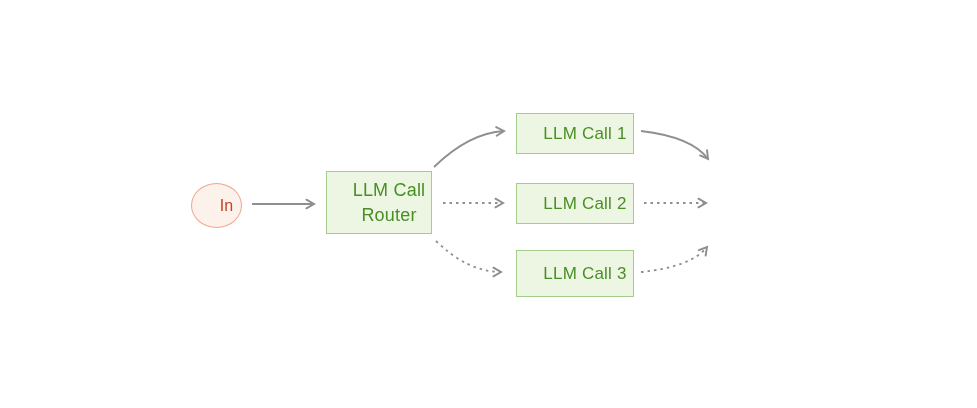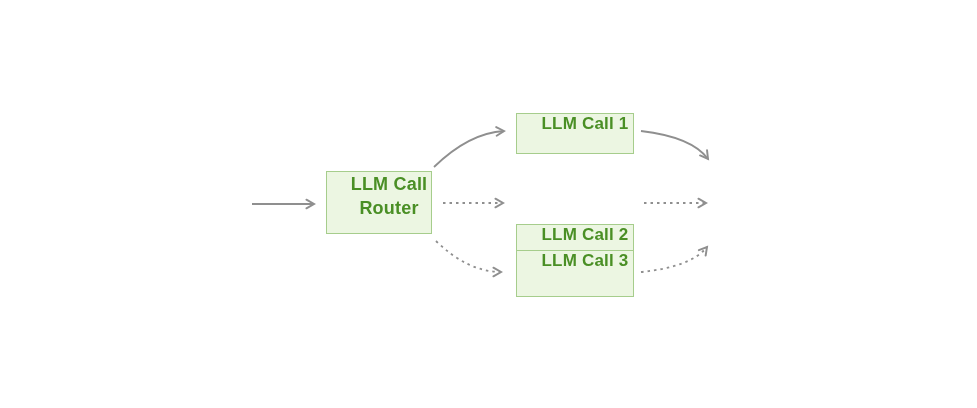--- a/index.html
+++ b/index.html
@@ -39,23 +39,24 @@
   .chevron {
     fill: none;
     stroke: var(--arrow);
     stroke-width: 1.8;
     stroke-linecap: round;
     stroke-linejoin: miter;
   }
   .node {
     position: absolute;
     display: flex;
+    align-items: center;
     justify-content: center;
     text-align: center;
-    font-weight: 700;
+    font-weight: 400;
     letter-spacing: 0.2px;
     padding-left: 20px;
   }
   .task-box {
     background: var(--box-fill);
     border: 1.5px solid var(--box-border);
     color: var(--box-text);
     font-size: 17px;
   }
   .router-box {
@@ -65,21 +66,21 @@
   }
   .terminal {
     background: var(--terminal-fill);
     border: 1.5px solid var(--terminal-border);
     color: var(--terminal-text);
     font-size: 16px;
   }
   .in-node  { left: 191px; top: 183px; width: 51px; height: 45px; border-radius: 50%; }
   .router-node { left: 326px; top: 171px; width: 106px; height: 63px; }
   .call-1 { left: 516px; top: 113px; width: 118px; height: 41px; }
-  .call-2 { left: 516px; top: 183px; width: 118px; height: 41px; margin-top: 41px; }
+  .call-2 { left: 516px; top: 183px; width: 118px; height: 41px; }
   .call-3 { left: 516px; top: 250px; width: 118px; height: 47px; }
   .out-node { left: 718px; top: 182px; width: 65px; height: 42px; border-radius: 21px; }
 </style>
 </head>
 <body>
 
 <div class="stage">
 
   <svg class="edges" viewBox="0 0 977 408" aria-hidden="true">
     <defs>
@@ -96,20 +97,23 @@
 
     <path class="edge dashed" d="M 436 241 Q 468 272 501 272" marker-end="url(#chev)"></path>
 
     <path class="edge" d="M 641 131 Q 692 137 708 159" marker-end="url(#chev)"></path>
 
     <path class="edge dashed" d="M 644 203 L 706 203" marker-end="url(#chev)"></path>
 
     <path class="edge dashed" d="M 641 272 Q 691 267 707 247" marker-end="url(#chev)"></path>
   </svg>
 
+  <div class="node terminal in-node">
+    <span>In</span>
+  </div>
 
   <div class="node task-box router-box router-node">
     <span>LLM Call
 Router</span>
   </div>
 
   <div class="node task-box call-1">
     <span>LLM Call 1</span>
   </div>
 

